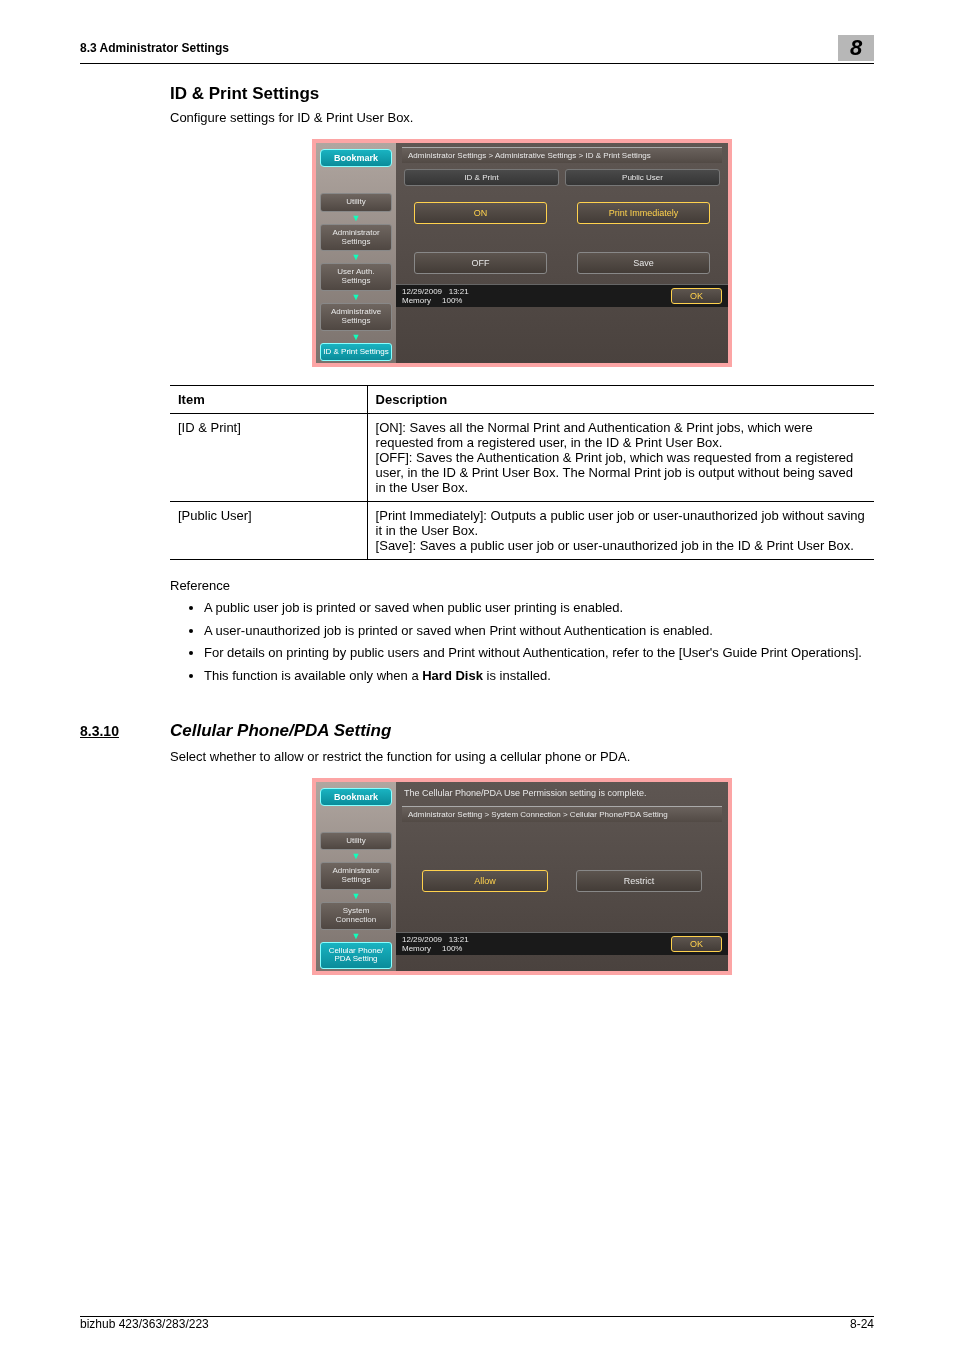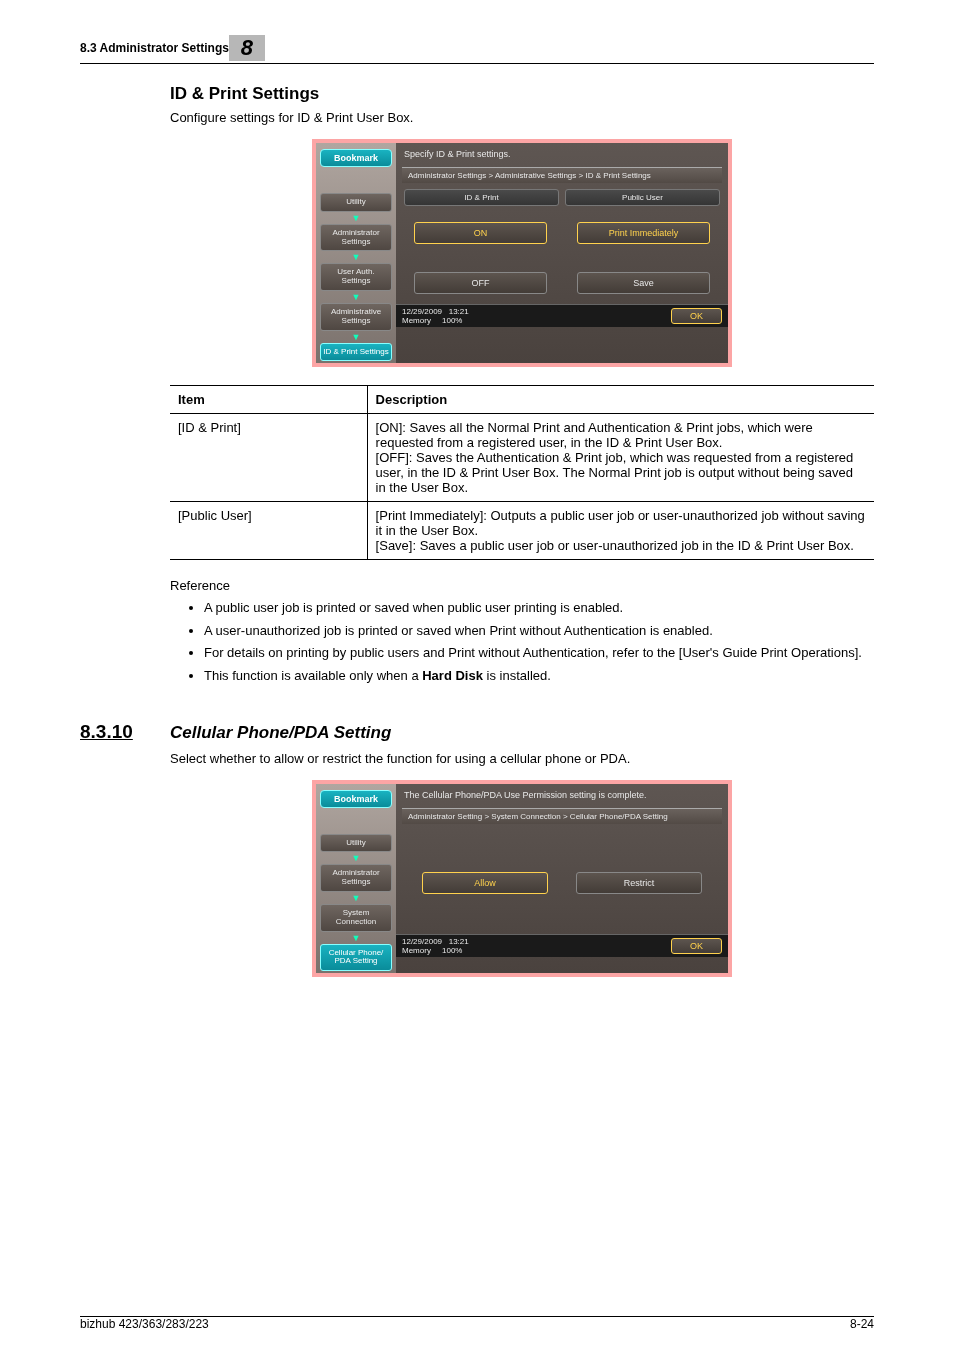--- a/index.html
+++ b/index.html
@@ -8,20 +8,21 @@
     font-size: 13px;
     color: #000;
     background: #fff;
     width: 954px;
     height: 1350px;
     position: relative;
     padding: 35px 80px 0 80px;
   }
   .hdr-row {
     display: flex;
+    justify-content: space-between;
     align-items: center;
     padding-bottom: 2px;
     border-bottom: 1px solid #000;
     margin-bottom: 20px;
   }
   .hdr-left { font-size: 12px; font-weight: bold; }
   .hdr-right {
     background: #b7b7b7;
     color: #000;
     font-weight: bold;
@@ -120,21 +121,21 @@
   table.doc { width: 100%; border-collapse: collapse; margin-bottom: 18px; font-size: 13px; }
   table.doc th { text-align: left; font-weight: bold; padding: 6px 8px; border-top:1px solid #000; border-bottom:1px solid #000;}
   table.doc td { vertical-align: top; padding: 6px 8px; border-bottom:1px solid #000; }
   table.doc th:first-child, table.doc td:first-child { width: 28%; border-right:1px solid #000; }
 
   .ref-label { font-size: 13px; margin: 8px 0 6px 0; }
   ul.refs { list-style: disc; padding-left: 34px; font-size: 13px; }
   ul.refs li { margin-bottom: 5px; line-height: 1.35; }
 
   .section-row { display:flex; align-items:baseline; margin-top: 36px; margin-bottom: 8px; margin-left:-90px;}
-  .sec-num { font-weight: bold; font-size: 19px; width: 90px; text-decoration: underline; }
+  .sec-num { font-weight: bold; font-size: 14px; width: 90px; text-decoration: underline; }
   .sec-ttl { font-weight: bold; font-size: 17px; font-style: italic; }
 
   
   .shot2 .opt-grid { grid-template-columns: 1fr 1fr; padding: 48px 26px 40px 26px; gap: 0 28px; }
 
   .page-foot {
     position:absolute;
     bottom:19px;
     left:80px; right:80px;
     display:flex;
@@ -165,21 +166,20 @@
         <div class="nav-arrow">▼</div>
         <div class="nav-btn">Administrator Settings</div>
         <div class="nav-arrow">▼</div>
         <div class="nav-btn">User Auth. Settings</div>
         <div class="nav-arrow">▼</div>
         <div class="nav-btn">Administrative Settings</div>
         <div class="nav-arrow">▼</div>
         <div class="nav-btn active">ID &amp; Print Settings</div>
       </div>
       <div class="shot-right">
-        <div class="instr">Specify ID &amp; Print settings.</div>
         <div class="bc-bar">Administrator Settings &gt; Administrative Settings &gt; ID &amp; Print Settings</div>
         <div class="tab-row">
           <div class="tab">ID &amp; Print</div>
           <div class="tab">Public User</div>
         </div>
         <div class="opt-grid">
           <div class="opt-btn sel">ON</div>
           <div class="opt-btn sel">Print Immediately</div>
           <div class="opt-btn">OFF</div>
           <div class="opt-btn">Save</div>

